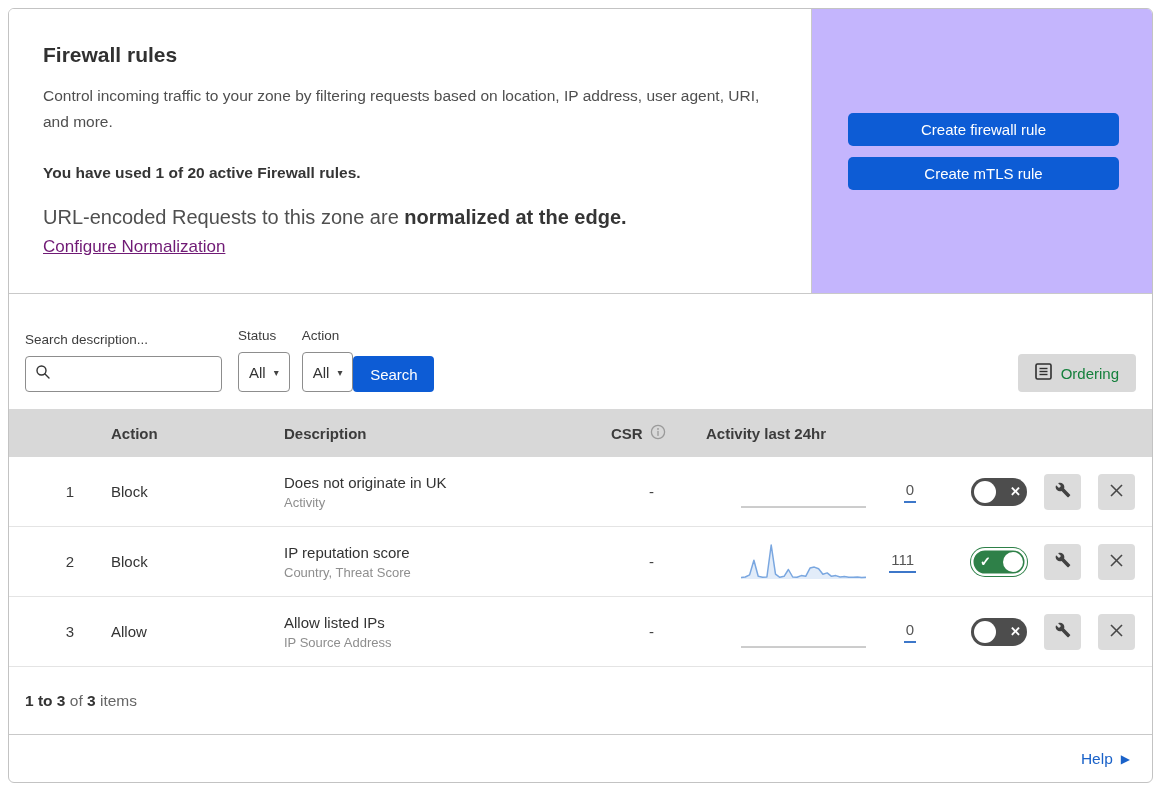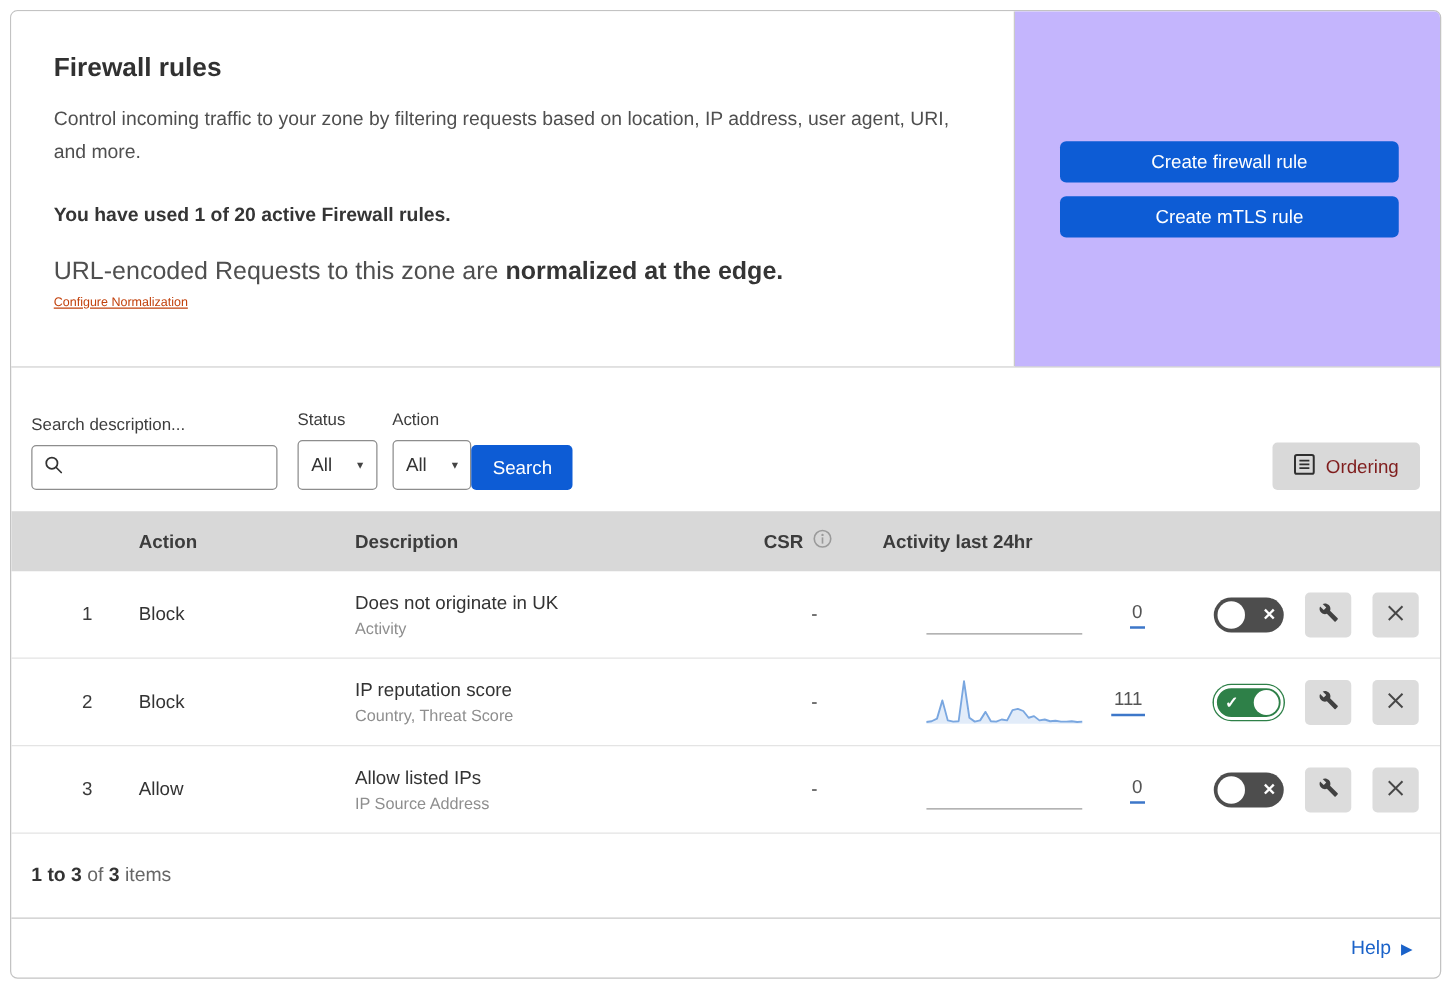--- a/index.html
+++ b/index.html
@@ -13,38 +13,38 @@
     border: 1px solid #c3c3c3; border-radius: 6px; background: #fff; overflow: hidden;
   }
   
   .top-section { display: flex; height: 285px; border-bottom: 1px solid #c9c9c9; }
   .top-left { width: 803px; border-right: 1px solid #c9c9c9; background: #fff; padding: 34px 46px 0 34px; }
   .page-title { font-size: 21px; font-weight: 600; color: #313131; margin-bottom: 16px; }
   .page-desc { font-size: 15.5px; color: #4f4f4f; line-height: 1.7; max-width: 730px; }
   .usage-line { margin-top: 28px; font-size: 15.5px; font-weight: 700; color: #353535; }
   .norm-line { margin-top: 24px; font-size: 20px; color: #4f4f4f; }
   .norm-line b { color: #353535; }
-  .norm-link { display: inline-block; margin-top: 8px; font-size: 10px; color: #c2410c; text-decoration: underline; cursor: pointer; text-align: center; }
+  .norm-link { display: inline-block; margin-top: 8px; font-size: 17px; color: #701a75; text-decoration: underline; cursor: pointer; text-align: center; }
   .top-right { flex: 1; background: #c4b5fd; display: flex; flex-direction: column; justify-content: center; gap: 11px; padding: 0 33px 0 36px; }
   .btn-primary {
     height: 33px; width: 100%; background: #0d5cd5; color: #fff; border: none;
     border-radius: 5px; font-size: 15px; font-family: inherit; cursor: pointer;
   }
   
   .filter-section { height: 115px; padding: 0 16px 17px; display: flex; align-items: flex-end; }
   .fgroup { display: flex; flex-direction: column; }
   .fgroup label { font-size: 13.5px; color: #3d3d3d; margin-bottom: 9px; }
   .search-box { width: 197px; height: 36px; border: 1px solid #8d8d8d; border-radius: 4px; display: flex; align-items: center; padding: 0 9px; background: #fff; }
   .search-box input { border: none; outline: none; flex: 1; width: 100%; min-width: 0; font-size: 14px; font-family: inherit; margin-left: 7px; background: transparent; }
-  .dropdown { height: 40px; border: 1px solid #8d8d8d; border-radius: 4px; background: #fff; display: flex; align-items: center; padding: 0 10px; gap: 20px; font-size: 15px; color: #333; cursor: pointer; }
+  .dropdown { height: 40px; border: 1px solid #8d8d8d; border-radius: 4px; background: #fff; display: flex; align-items: center; padding: 0 10px; gap: 8px; font-size: 15px; color: #333; cursor: pointer; }
   .caret { font-size: 10px; color: #444; }
   .g-status { margin-left: 16px; }
   .g-action { margin-left: 12px; }
   .btn-search { width: 81px; height: 36px; background: #0d5cd5; color: #fff; border: none; border-radius: 4px; font-size: 15px; font-family: inherit; cursor: pointer; }
-  .btn-ordering { margin-left: auto; height: 38px; background: #d9d9d9; border: none; border-radius: 4px; padding: 0 17px; font-size: 15px; font-family: inherit; color: #7f1d1d; display: flex; align-items: center; gap: 9px; cursor: pointer; }
+  .btn-ordering { margin-left: auto; height: 38px; background: #d9d9d9; border: none; border-radius: 4px; padding: 0 17px; font-size: 15px; font-family: inherit; color: #15803d; display: flex; align-items: center; gap: 9px; cursor: pointer; }
   
   .grid-cols { display: grid; grid-template-columns: 85px 185px 320px 105px 255px 1fr; align-items: center; }
   .table-header { height: 48px; background: #d8d8d8; font-size: 15px; font-weight: 600; color: #3c3c3c; }
   .h-action { padding-left: 17px; }
   .h-desc { padding-left: 5px; }
   .h-csr { padding-left: 12px; display: flex; align-items: center; gap: 7px; }
   .h-activity { padding-left: 2px; }
   .rule-row { height: 70px; border-bottom: 1px solid #e4e4e4; font-size: 15px; }
   .cell-num { text-align: right; padding-right: 20px; color: #3a3a3a; }
   .cell-action { padding-left: 17px; color: #333; }

